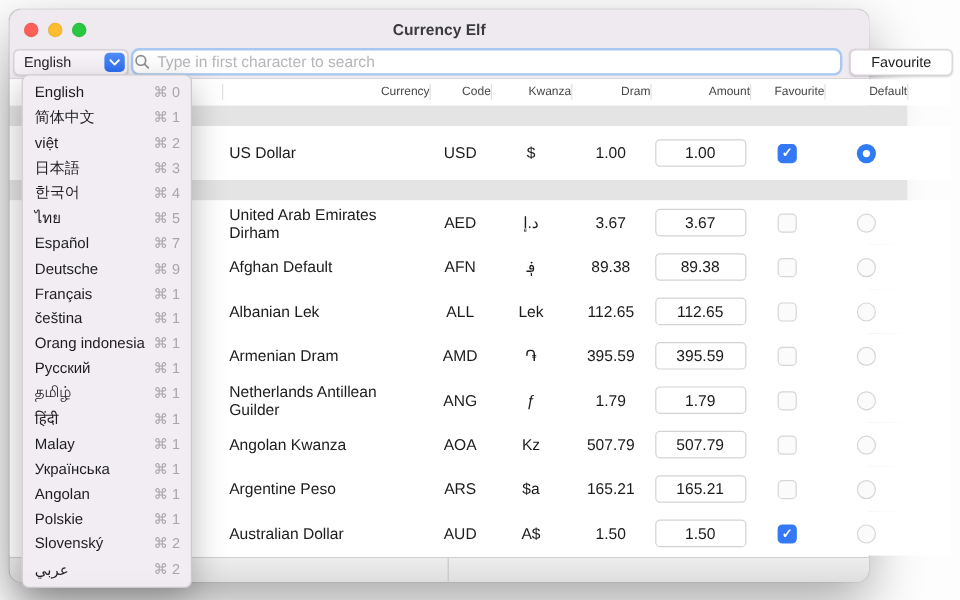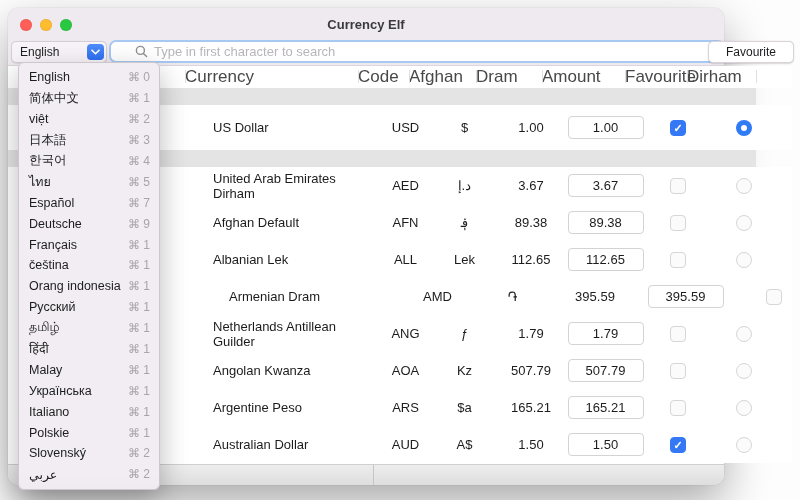--- a/index.html
+++ b/index.html
@@ -21,40 +21,40 @@
   
   .popup-btn{position:absolute;left:3px;top:33px;width:94px;height:20px;background:#f7f3f8;
              border:1px solid #d3cdd4;border-radius:5px;display:flex;align-items:center;
              box-shadow:0 .5px 1px rgba(0,0,0,.08);}
   .popup-label{flex:1;font-size:12px;color:#1d1d1f;padding-left:8px;}
   .popup-chevbox{width:17px;height:16px;margin-right:2px;border-radius:4px;
                  background:linear-gradient(#4f8df8,#2e6ef2);display:flex;align-items:center;
                  justify-content:center;}
   .searchbox{position:absolute;left:101px;top:32px;width:588px;height:19px;background:#fff;
              border:2px solid #a7c8f0;border-radius:7px;display:flex;align-items:center;
-             padding-left:24px;}
+             padding-left:1px;}
   .searchbox input{border:none;outline:none;flex:1;font-size:13px;color:#1d1d1f;
                    background:transparent;font-family:"Liberation Sans",sans-serif;}
   .searchbox input::placeholder{color:#b7b5ba;}
   .fav-btn{position:absolute;left:700px;top:33px;width:84px;height:20px;background:#fff;
            border:1px solid #d9d3d9;border-radius:5px;font-size:12px;color:#1d1d1f;
            display:flex;align-items:center;justify-content:center;
            box-shadow:0 .5px 1.5px rgba(0,0,0,.15);cursor:default;}
 
   
   .table{position:absolute;left:0;top:58px;width:784px;}
   .t-grid{display:grid;grid-template-columns:177px 173px 51px 67px 66px 83px 62px 69px 1fr;
           align-items:center;}
   .thead{height:22px;background:#fff;}
-  .thead .cell{position:relative;font-size:17px;color:#48484a;text-align:left;height:22px;
+  .thead .cell{position:relative;font-size:10px;color:#48484a;text-align:right;height:22px;
                line-height:22px;}
   .thead .cell.divl::before{content:"";position:absolute;left:0;top:4px;height:13px;width:1px;
                background:#e2dee2;}
   .band{height:17px;background:#e4e4e4;width:748px;}
-  .t-row{background:#fff;padding-left:22px;}
+  .t-row{background:#fff;}
   .t-row .cell{font-size:13px;color:#1c1c1e;text-align:center;}
   .t-row .c-currency{text-align:left;padding-left:6px;}
   .amount-input{width:70px;height:19px;border:1px solid #d3d3d3;border-radius:4px;
                 text-align:center;font-size:13px;color:#1c1c1e;background:#fff;
                 font-family:"Liberation Sans",sans-serif;}
   .checkbox{width:16px;height:16px;border-radius:4px;margin:0 auto;background:#fbfbfb;
             border:1px solid #d6d6d6;box-sizing:border-box;}
   .checkbox.on{background:#3478f6;border-color:#3478f6;color:#fff;font-size:11px;
                font-weight:bold;line-height:15px;text-align:center;}
   .radio{width:16px;height:16px;border-radius:50%;margin:0 auto;background:#fbfbfb;
@@ -115,25 +115,25 @@
       <div class="fav-btn">
         <span>Favourite</span>
       </div>
     </div>
 
     <div class="table">
       <div class="t-grid thead" id="thead">
           <div class="cell"></div>
           <div class="cell divl">Currency</div>
           <div class="cell divl">Code</div>
-          <div class="cell divl">Afghan</div>
+          <div class="cell divl">Kwanza</div>
           <div class="cell divl">Dram</div>
           <div class="cell divl">Amount</div>
           <div class="cell divl">Favourite</div>
-          <div class="cell divl">Dirham</div>
+          <div class="cell divl">Default</div>
           <div class="cell divl"></div>
         </div>
       <div id="tbody">
           <div class="band"></div>
           <div class="t-grid t-row" style="height: 45px;">
             <div class="cell"></div>
             <div class="cell c-currency">US Dollar</div>
             <div class="cell">USD</div>
             <div class="cell">$</div>
             <div class="cell">1.00</div>
@@ -185,21 +185,21 @@
             <div class="cell">112.65</div>
             <div class="cell"><input class="amount-input" type="text" value="112.65" style=""></div>
             <div class="cell">
               <div class="checkbox"></div>
             </div>
             <div class="cell">
               <div class="radio"></div>
             </div>
             <div class="cell"></div>
           </div>
-          <div class="t-grid t-row" style="height: 37px; gap: 16px;">
+          <div class="t-grid t-row" style="height: 37px;">
             <div class="cell"></div>
             <div class="cell c-currency">Armenian Dram</div>
             <div class="cell">AMD</div>
             <div class="cell">֏</div>
             <div class="cell">395.59</div>
             <div class="cell"><input class="amount-input" type="text" value="395.59" style=""></div>
             <div class="cell">
               <div class="checkbox"></div>
             </div>
             <div class="cell">
@@ -334,21 +334,21 @@
       </div>
       <div class="menu-item">
         <span class="lbl">Malay</span>
         <span class="sc">⌘ 1</span>
       </div>
       <div class="menu-item">
         <span class="lbl">Українська</span>
         <span class="sc">⌘ 1</span>
       </div>
       <div class="menu-item">
-        <span class="lbl">Italiano</span>
+        <span class="lbl">Angolan</span>
         <span class="sc">⌘ 1</span>
       </div>
       <div class="menu-item">
         <span class="lbl">Polskie</span>
         <span class="sc">⌘ 1</span>
       </div>
       <div class="menu-item">
         <span class="lbl">Slovenský</span>
         <span class="sc">⌘ 2</span>
       </div>

